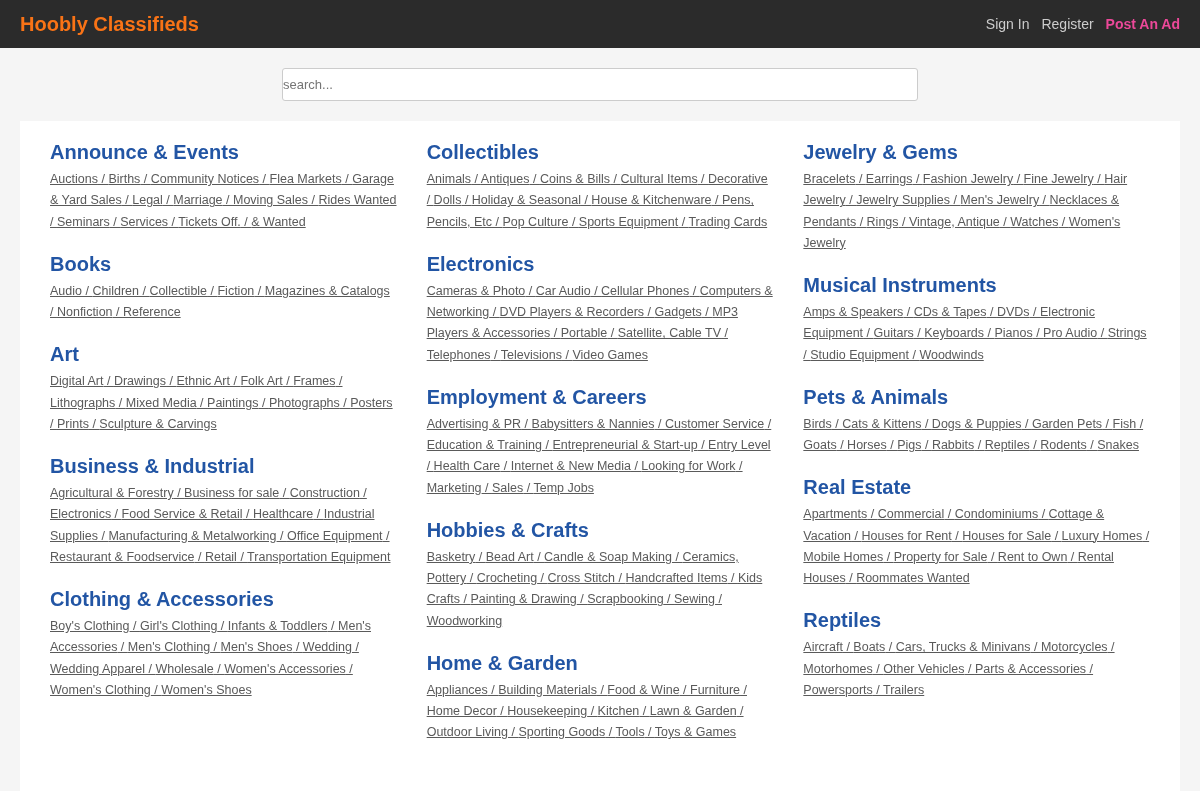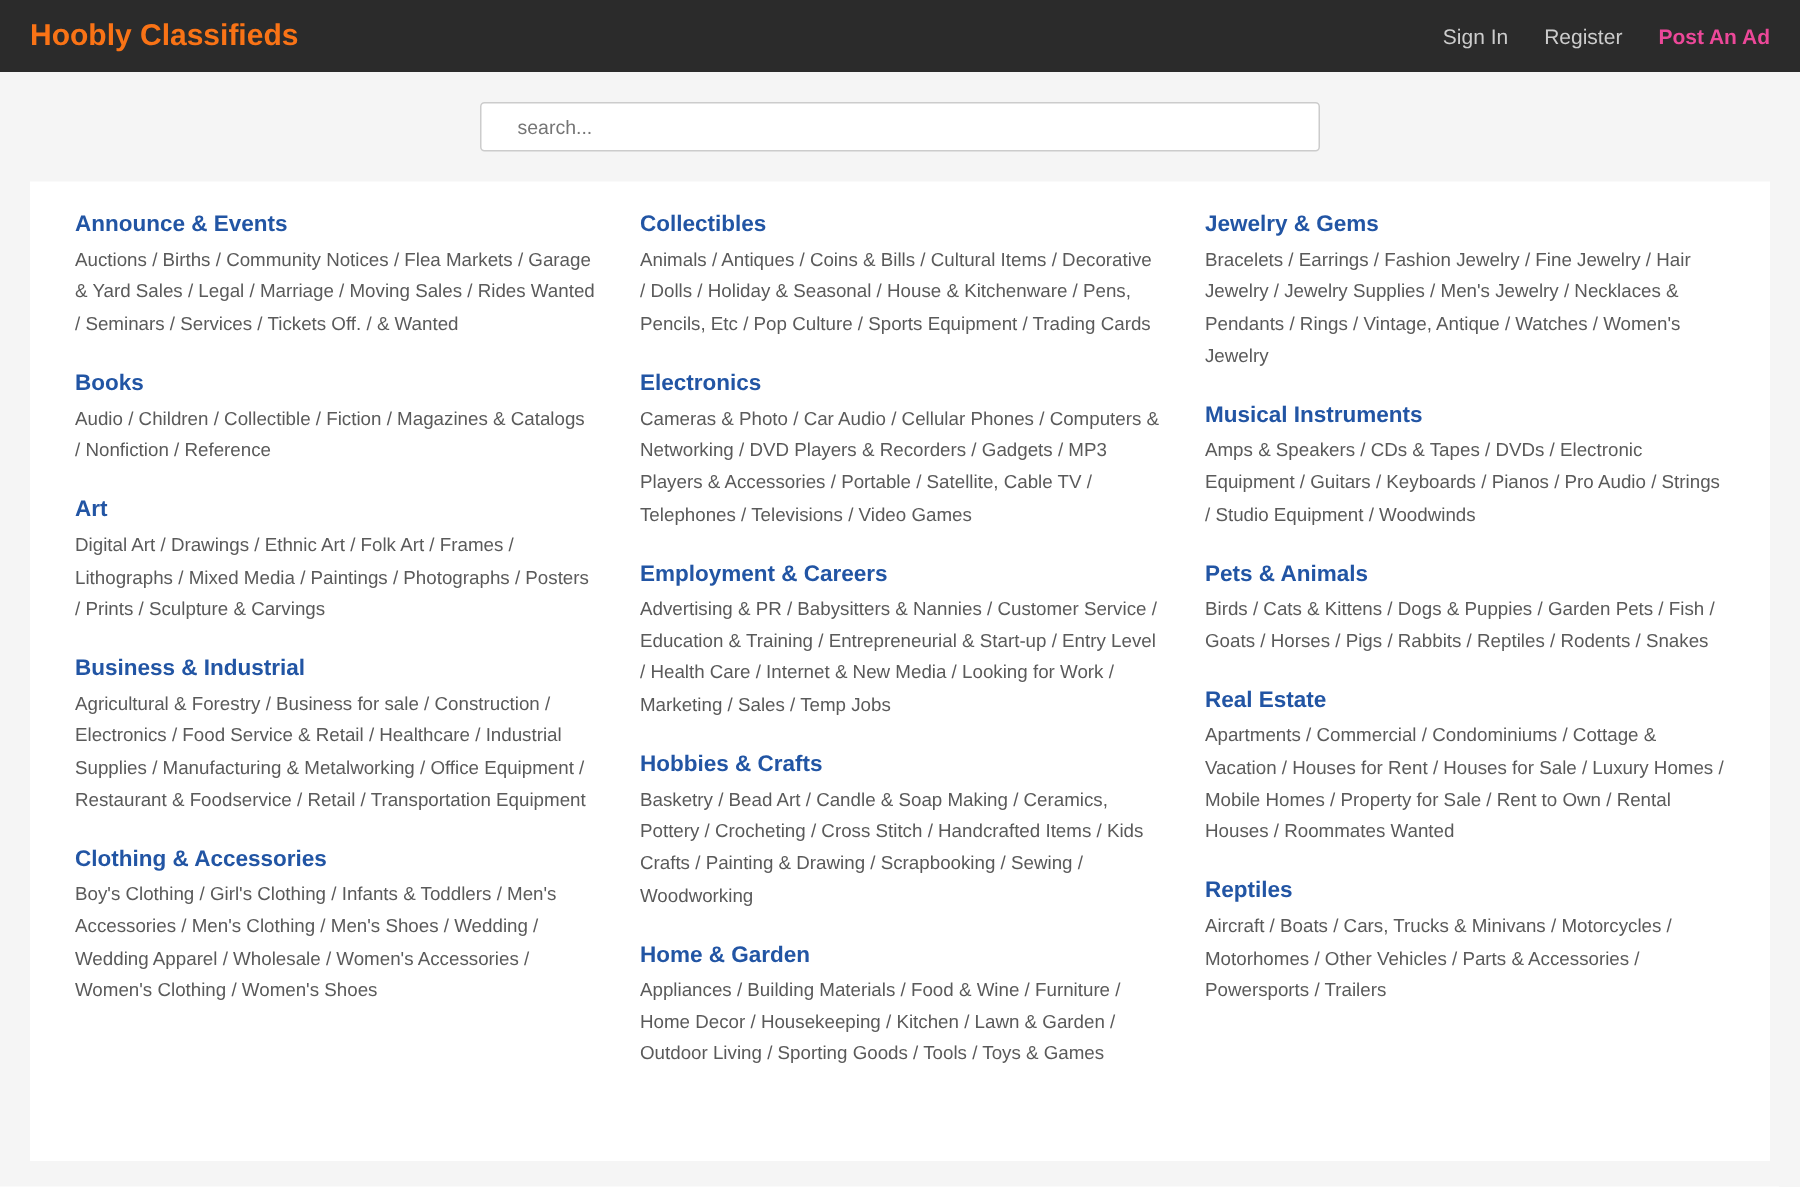--- a/index.html
+++ b/index.html
@@ -16,42 +16,42 @@
       justify-content: space-between;
     }
     #header .logo {
       font-size: 20px;
       font-weight: bold;
       color: #f97316;
     }
     #header .nav-links {
       display: flex;
       align-items: center;
-      gap: 24px;
+      gap: 12px;
     }
     #header .nav-links a {
       color: #ccc;
       text-decoration: none;
       font-size: 14px;
     }
     #header .nav-links .post-ad {
       color: #ec4899;
       font-weight: bold;
     }
 
     
     #search-bar {
       background: #f5f5f5;
       padding: 20px;
       display: flex;
       justify-content: center;
     }
     #search-bar input {
-      width: 560px;
-      padding: 8px 24px;
+      width: 636px;
+      padding: 8px 0;
       border: 1px solid #ccc;
       border-radius: 3px;
       font-size: 13px;
       color: #999;
       background: #fff;
     }
 
     
     #main {
       background: #fff;
@@ -65,32 +65,33 @@
       grid-template-columns: 1fr 1fr 1fr;
       gap: 0 30px;
     }
 
     .category-section {
       margin-bottom: 20px;
     }
 
     .category-title {
       color: #2255a4;
-      font-size: 15px;
+      font-size: 20px;
       font-weight: bold;
       margin-bottom: 5px;
       display: block;
       cursor: pointer;
       text-decoration: none;
     }
 
     .category-links {
       color: #5a5a5a;
       font-size: 12.5px;
       line-height: 1.7;
+      text-decoration: underline;
     }
     .category-links a {
       color: #5a5a5a;
       text-decoration: none;
     }
   </style>
 </head>
 <body>
 
 <div id="header">

